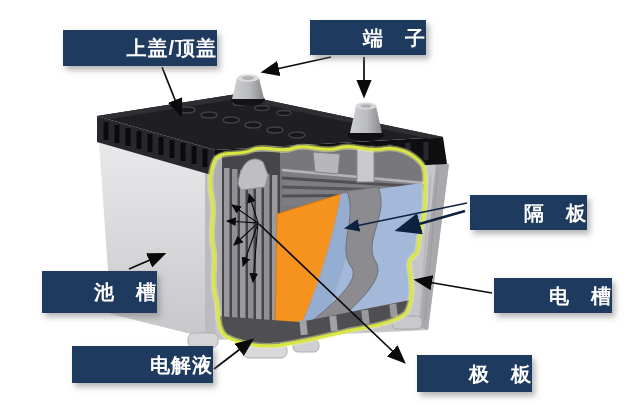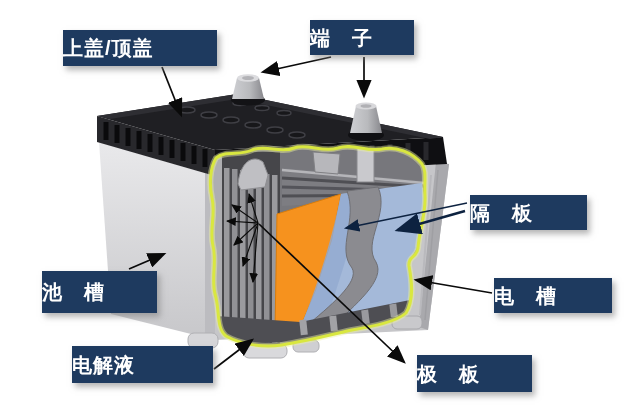--- a/index.html
+++ b/index.html
@@ -5,21 +5,21 @@
   :root{
     --label-bg:#1e3a5f; --label-text:#ffffff; --cut-outline:#d9e740;
     --positive-plate:#f6921e; --separator-blue:#a4b9d9; --cover-black:#1f1f23;
     --case-gray:#d9d9dc; --arrow-black:#0a0a0a; --arrow-navy:#0d2240; --bg:#ffffff;
   }
   html,body{margin:0;padding:0;}
   body{font-family:"Liberation Sans",sans-serif;background:#fff;}
   .stage{position:relative;width:640px;height:409px;background:var(--bg);overflow:hidden;}
   .stage svg{position:absolute;left:0;top:0;}
   .diagram-label{
-    position:absolute;display:flex;align-items:center;justify-content:flex-start;
+    position:absolute;display:flex;align-items:center;justify-content:flex-end;
     background:var(--label-bg);color:var(--label-text);
     font-size:20px;font-weight:bold;line-height:1;
     box-shadow:3px 4px 6px rgba(120,120,120,.55);
     white-space:pre;letter-spacing:1px;user-select:none;
   }
 </style>
 </head>
 <body>
 
 <div class="stage">
@@ -202,21 +202,21 @@
         <line x1="258" y1="223" x2="243" y2="266" marker-end="url(#ahS)"></line>
         <line x1="258" y1="223" x2="253" y2="282" marker-end="url(#ahS)"></line>
         <line x1="258" y1="223" x2="249" y2="194" marker-end="url(#ahS)"></line>
       </g>
     </g>
   </svg>
 
   <div class="diagram-label" style="left:63px;top:30px;width:154px;height:36px">
     <span>上盖/顶盖</span>
   </div>
-  <div class="diagram-label" style="left:310px;top:20px;width:104px;height:35px">
+  <div class="diagram-label" style="left:310px;top:20px;width:116px;height:35px">
     <span>端　子</span>
   </div>
   <div class="diagram-label" style="left:470px;top:195px;width:117px;height:35px">
     <span>隔　板</span>
   </div>
   <div class="diagram-label" style="left:494px;top:278px;width:118px;height:35px">
     <span>电　槽</span>
   </div>
   <div class="diagram-label" style="left:42px;top:271px;width:115px;height:42px">
     <span>池　槽</span>

